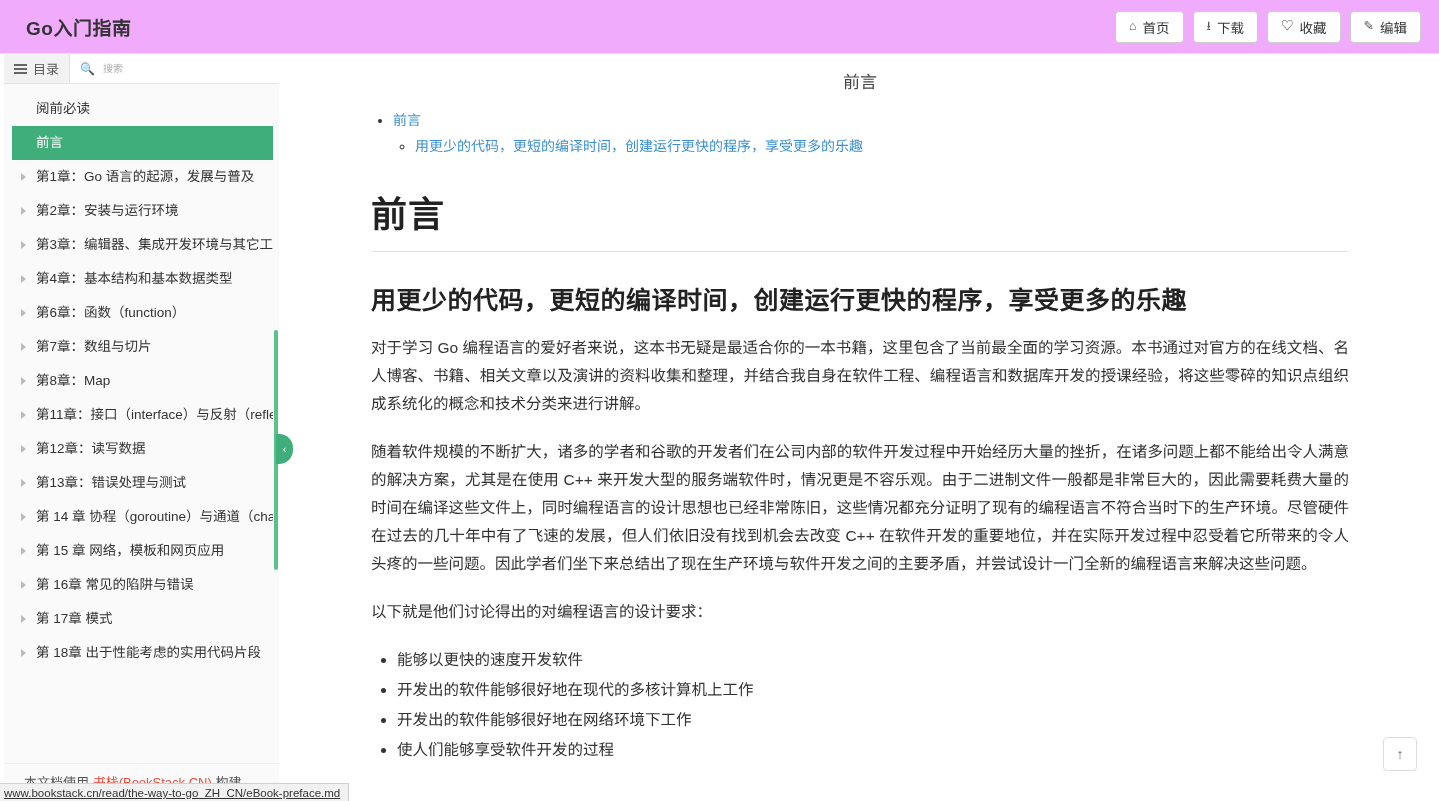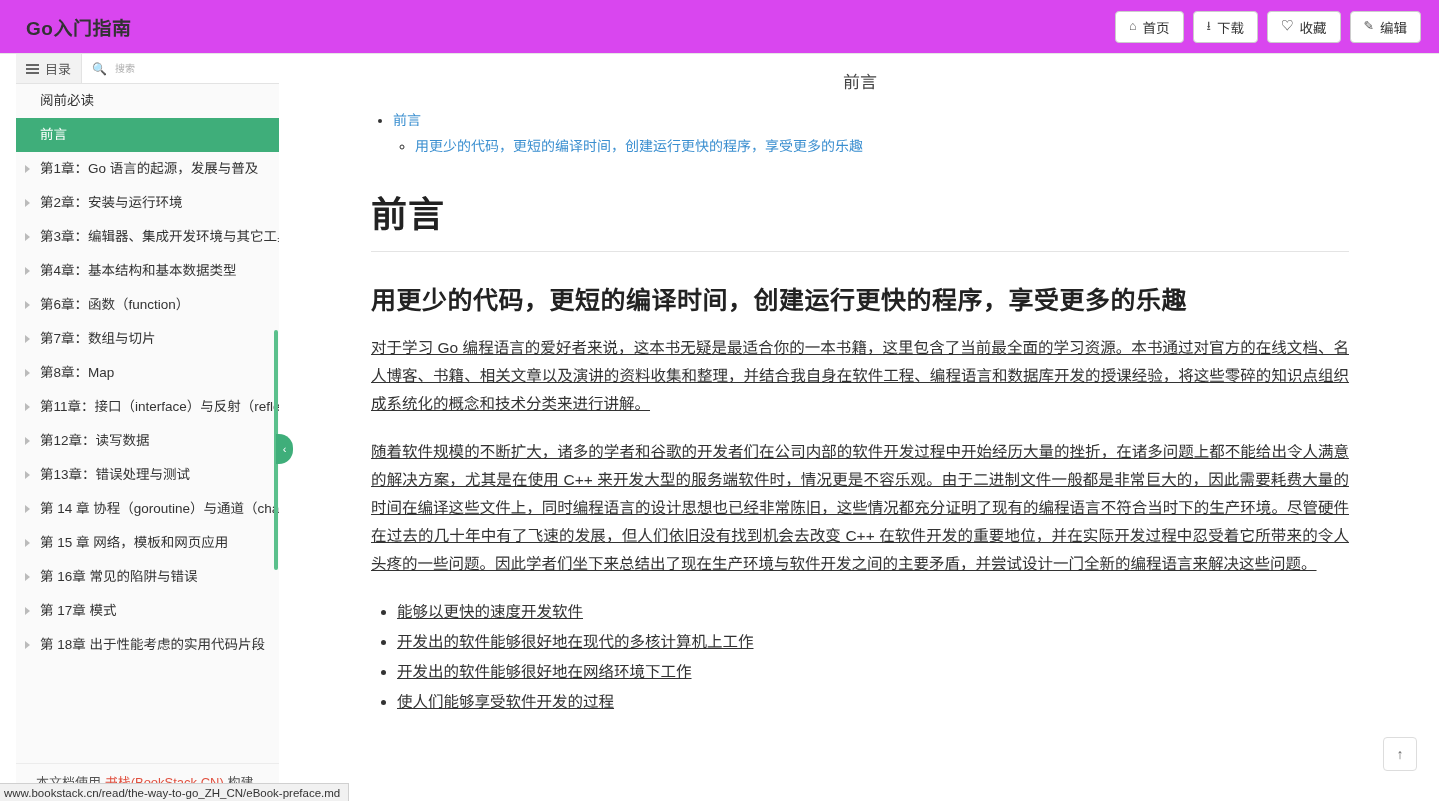--- a/index.html
+++ b/index.html
@@ -9,21 +9,21 @@
     overflow: hidden;
     font-family: "Liberation Sans", "DejaVu Sans", sans-serif;
     background: #ffffff;
     color: #333;
   }
   #app { position: relative; width: 1439px; height: 801px; overflow: hidden; }
 
   
   .header {
     position: absolute; top: 0; left: 0; right: 0; height: 54px;
-    background: #d946ef;
+    background: #f0abfc;
     border-bottom: 1px solid #e5e5e5;
     display: flex; align-items: center;
     z-index: 30;
   }
   .brand {
     font-size: 19px; font-weight: bold; color: #333;
     margin-left: 26px; letter-spacing: .5px;
   }
   .header-actions {
     margin-left: auto; margin-right: 18px;
@@ -34,21 +34,21 @@
     height: 32px; padding: 0 13px;
     border: 1px solid #ccc; border-radius: 4px;
     background: #fff; color: #333;
     font-size: 13.5px; cursor: pointer;
     white-space: nowrap;
   }
   .btn .ico { font-size: 12.5px; line-height: 1; color: #555; }
 
   
   .sidebar {
-    position: absolute; top: 54px; left: 16px;
+    position: absolute; top: 54px; left: 4px;
     width: 278px; bottom: 0;
     background: #fafafa;
     border-right: 1px solid #e3e3e3;
     overflow: hidden;
   }
   .sidebar-top {
     display: flex; align-items: stretch;
     height: 30px;
     border-bottom: 1px solid #e3e3e3;
     background: #fafafa;
@@ -70,21 +70,21 @@
     padding: 0 10px; background: #fff;
   }
   .search-ico { color: #aaa; font-size: 12px; }
   .search-input {
     border: 0; outline: none; background: transparent;
     font-size: 10px; color: #333; width: 100%;
     font-family: inherit;
   }
   .search-input::placeholder { color: #b0b0b0; }
 
-  .toc-list { list-style: none; margin: 0; padding: 0; }
+  .toc-list { list-style: none; margin: 8px; padding: 0; }
   .toc-item {
     position: relative;
     font-size: 13.5px;
     color: #333;
     padding: 8px 10px 8px 24px;
     line-height: 18px;
     cursor: pointer;
     white-space: nowrap;
     overflow: hidden;
   }
@@ -146,23 +146,23 @@
     border-bottom: 1px solid #e4e4e4;
     letter-spacing: 1px;
   }
   h2.doc-sub {
     font-size: 25px; font-weight: bold; color: #222;
     margin: 28px 0 18px 0;
     letter-spacing: .5px;
   }
   p.para {
     font-size: 15.5px; line-height: 28px; color: #333;
-    margin: 0 0 20px 0; text-align: justify; text-decoration: underline;
-  }
-  ul.bullets { margin: 0; padding-left: 26px; text-decoration: underline; }
+    margin: 0 0 20px 0; text-align: justify;
+  }
+  ul.bullets { margin: 0; padding-left: 26px; }
   ul.bullets li { font-size: 15.5px; line-height: 28px; color: #333; margin-bottom: 2px; }
 
   .back-to-top {
     position: absolute; right: 22px; bottom: 30px;
     width: 34px; height: 34px;
     border: 1px solid #ddd; border-radius: 4px;
     background: #fff; color: #666;
     display: flex; align-items: center; justify-content: center;
     font-size: 14px; cursor: pointer; z-index: 20;
   }
@@ -171,20 +171,21 @@
   .status-bar {
     position: absolute; left: 0; bottom: 0;
     height: 18px; max-width: 480px;
     background: #f1f1f1;
     border: 1px solid #d0d0d0; border-left: 0; border-bottom: 0;
     color: #333; font-size: 11.5px;
     padding: 1px 8px 0 4px;
     display: flex; align-items: center;
     white-space: nowrap; overflow: hidden;
     z-index: 40;
+    text-decoration: underline;
   }
 </style>
 </head>
 <body>
 
 <div id="app">
 
   <div class="header">
     <div class="brand">Go入门指南</div>
     <div class="header-actions">
@@ -264,20 +265,21 @@
             </li>
           </ul>
         </li>
       </ul>
 
       <h1 class="doc-title">前言</h1>
       <h2 class="doc-sub">用更少的代码，更短的编译时间，创建运行更快的程序，享受更多的乐趣</h2>
 
       <p class="para">对于学习 Go 编程语言的爱好者来说，这本书无疑是最适合你的一本书籍，这里包含了当前最全面的学习资源。本书通过对官方的在线文档、名人博客、书籍、相关文章以及演讲的资料收集和整理，并结合我自身在软件工程、编程语言和数据库开发的授课经验，将这些零碎的知识点组织成系统化的概念和技术分类来进行讲解。</p>
       <p class="para">随着软件规模的不断扩大，诸多的学者和谷歌的开发者们在公司内部的软件开发过程中开始经历大量的挫折，在诸多问题上都不能给出令人满意的解决方案，尤其是在使用 C++ 来开发大型的服务端软件时，情况更是不容乐观。由于二进制文件一般都是非常巨大的，因此需要耗费大量的时间在编译这些文件上，同时编程语言的设计思想也已经非常陈旧，这些情况都充分证明了现有的编程语言不符合当时下的生产环境。尽管硬件在过去的几十年中有了飞速的发展，但人们依旧没有找到机会去改变 C++ 在软件开发的重要地位，并在实际开发过程中忍受着它所带来的令人头疼的一些问题。因此学者们坐下来总结出了现在生产环境与软件开发之间的主要矛盾，并尝试设计一门全新的编程语言来解决这些问题。</p>
+      <p class="para">以下就是他们讨论得出的对编程语言的设计要求：</p>
 
       <ul class="bullets">
         <li>能够以更快的速度开发软件</li>
         <li>开发出的软件能够很好地在现代的多核计算机上工作</li>
         <li>开发出的软件能够很好地在网络环境下工作</li>
         <li>使人们能够享受软件开发的过程</li>
       </ul>
     </div>
 
     <div class="back-to-top">↑</div>

